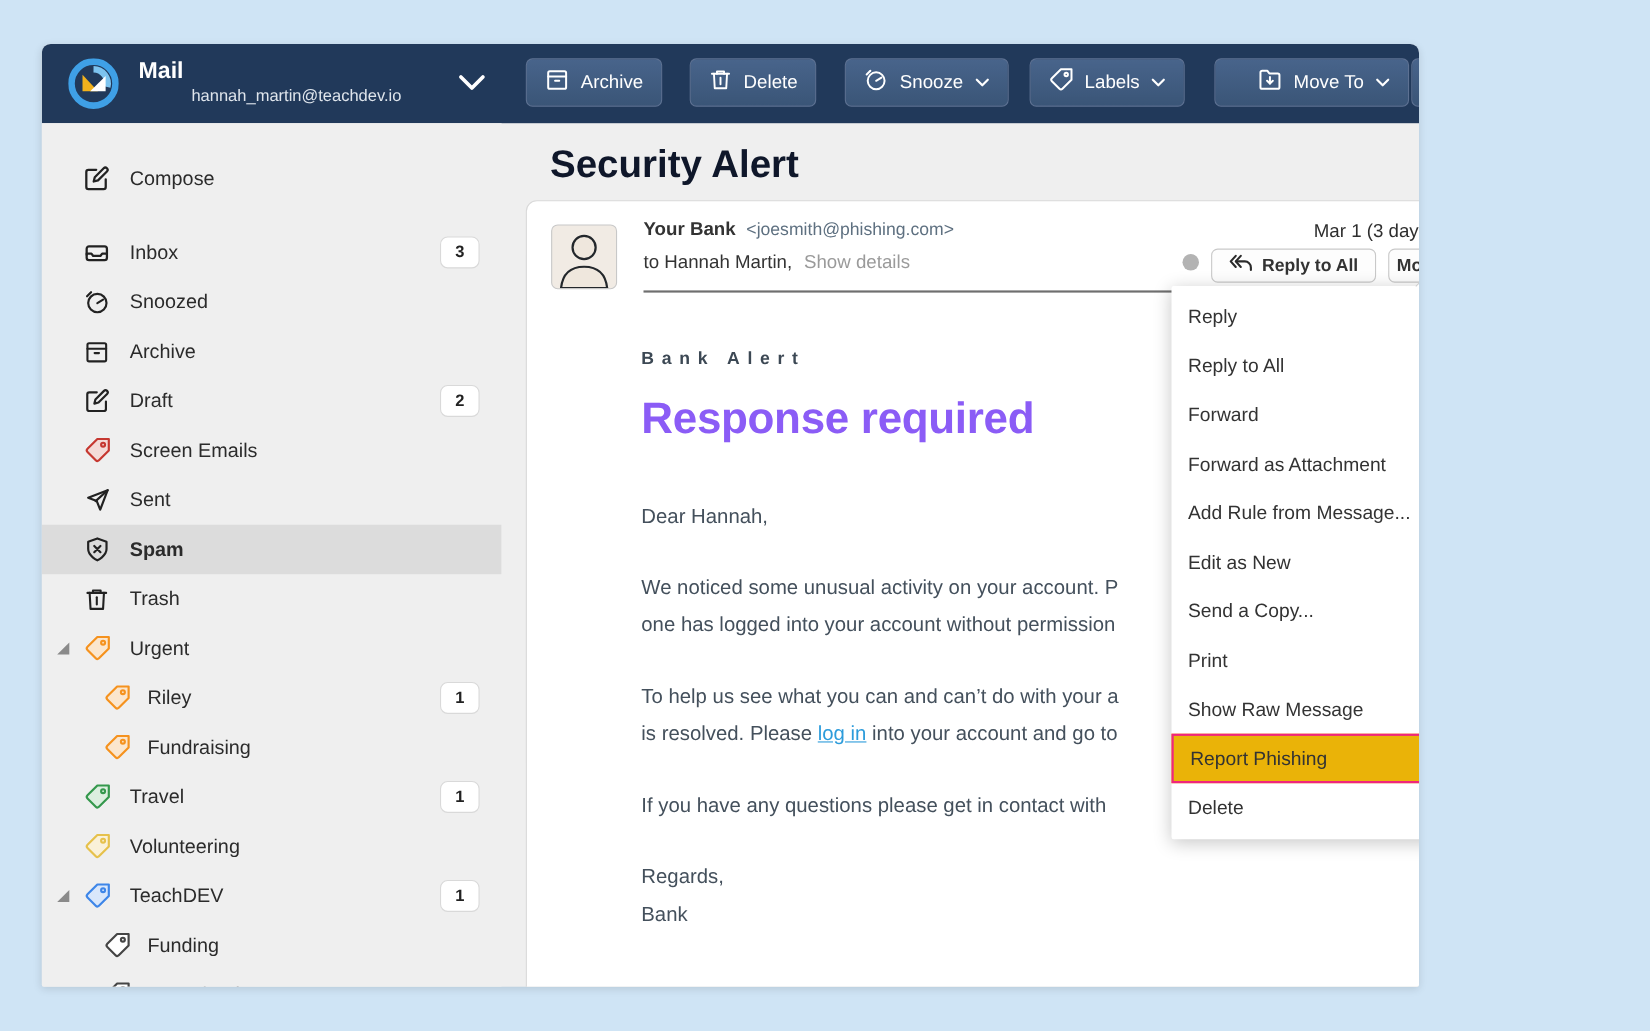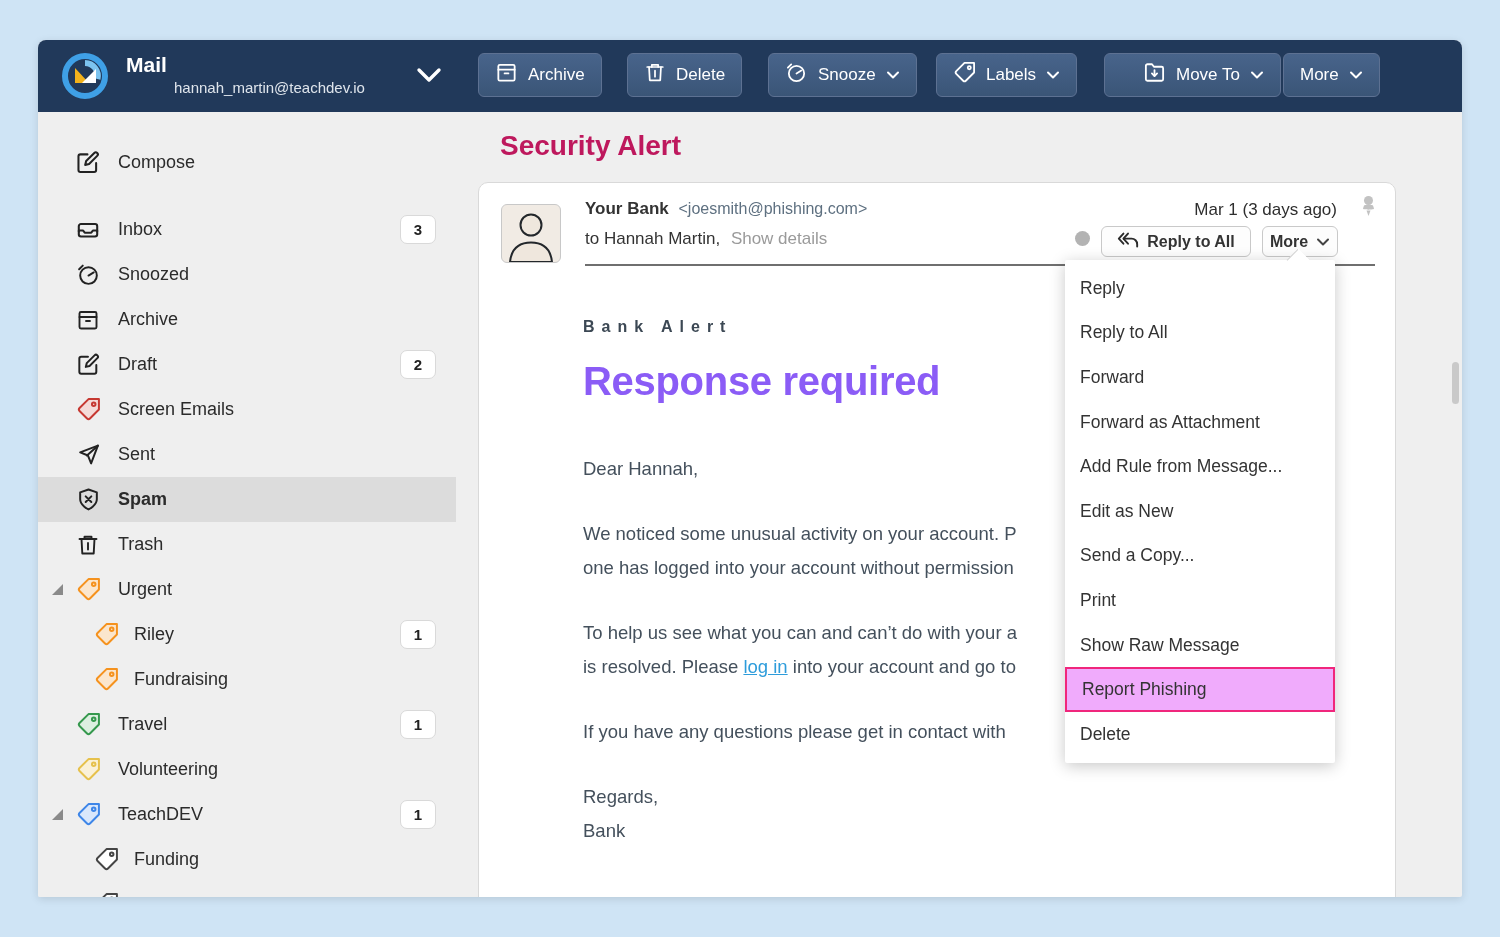--- a/index.html
+++ b/index.html
@@ -1,19 +1,19 @@
 <!DOCTYPE html>
 <html><head>
 <meta charset="utf-8">
 <style>
   * { margin:0; padding:0; box-sizing:border-box; }
   html,body { width:1500px; height:937px; }
   body { background:#cfe4f5; font-family:"Liberation Sans", sans-serif; }
 
-  .window { position:absolute; left:38px; top:40px; width:1424px; height:857px;
+  .window { position:absolute; left:38px; top:40px; width:1252px; height:857px;
             background:#efefef; border-radius:8px 8px 2px 2px; overflow:hidden;
             box-shadow:0 2px 8px rgba(0,0,0,.12);text-decoration:underline; }
 
   
   .appbar { position:absolute; left:0; top:0; width:100%; height:72px; background:#21395a; }
   .logo { position:absolute; left:24px; top:13px; width:46px; height:46px; }
   .brand-title { position:absolute; left:88px; top:13px; color:#fff; font-size:21px; font-weight:bold; }
   .brand-email { position:absolute; left:88px; top:39px; color:#dfe5ec; font-size:15px;margin-left:48px; }
   .acct-chevron { position:absolute; left:378px; top:26px; }
   .tbtn { position:absolute; top:13px; height:44px; display:flex; align-items:center; gap:10px;
@@ -30,21 +30,21 @@
   .srow.child .lbl { left:96px; }
   .srow.selected { background:#dcdcdc; }
   .srow.selected .lbl { font-weight:bold; }
   .tri { position:absolute; left:14px; top:17px; width:0; height:0;
          border-left:11px solid transparent; border-bottom:11px solid #8a8a8a; }
   .badge { position:absolute; right:20px; top:8px; min-width:36px; height:29px; background:#fff;
            border:1px solid #d9d9d9; border-radius:7px; font-size:15px; font-weight:bold; color:#222;
            display:flex; align-items:center; justify-content:center; padding:0 6px; }
 
   
-  .page-title { position:absolute; left:462px; top:90px; font-size:28px; font-weight:800; color:#be185d; }
+  .page-title { position:absolute; left:462px; top:90px; font-size:35px; font-weight:800; color:#0f172a; }
   .card { position:absolute; left:440px; top:142px; width:918px; height:716px; background:#fff;
           border:1px solid #d9d9d9; border-radius:10px 10px 0 0; }
   .avatar { position:absolute; left:22px; top:21px; width:60px; height:59px; border:1px solid #c8c8c8;
             border-radius:6px; background:#f1ebe4; overflow:hidden; }
   .from-line { position:absolute; left:106px; top:16px; font-size:17px; color:#333; }
   .from-name { font-weight:bold; }
   .from-addr { font-size:16px; color:#5e7080; margin-left:5px; }
   .to-line { position:absolute; left:106px; top:46px; font-size:17px; color:#333; }
   .show-details { color:#9a9a9a; margin-left:6px; cursor:pointer; }
   .date { position:absolute; right:58px; top:17px; font-size:17px; color:#2e2e2e; }
@@ -62,21 +62,21 @@
   .eheading { margin-top:20px; font-size:40px; line-height:50px; font-weight:bold; color:#8b5cf6; letter-spacing:-0.3px; }
   .paras { margin-top:46px; }
   .para { margin-bottom:31px; }
   .bodyline { line-height:34px; font-size:18.5px; white-space:nowrap; }
   .blink { color:#2d9cdb; text-decoration:underline; cursor:pointer; }
 
   
   .menu { position:absolute; left:1027px; top:220px; width:270px; background:#fff; z-index:60;
           padding:6px 0; box-shadow:0 3px 16px rgba(0,0,0,.22); border-radius:2px; }
   .mitem { height:44.6px; display:flex; align-items:center; padding-left:15px; font-size:17.5px; color:#333; cursor:pointer; white-space:nowrap; }
-  .mitem.highlight { background:#f0abfc; border:2px solid #f0267c; }
+  .mitem.highlight { background:#eab308; border:2px solid #f0267c; }
   .menu-notch { position:absolute; left:1252px; top:212px; width:16px; height:16px; background:#fff;
                 transform:rotate(45deg); z-index:61; border-left:1px solid #cfcfcf; border-top:1px solid #fff; }
 
   .scroll-thumb { position:absolute; left:1414px; top:322px; width:7px; height:42px; background:#c9c9c9; border-radius:4px; }
 </style>
 </head>
 <body>
 
 <div class="window">
 

